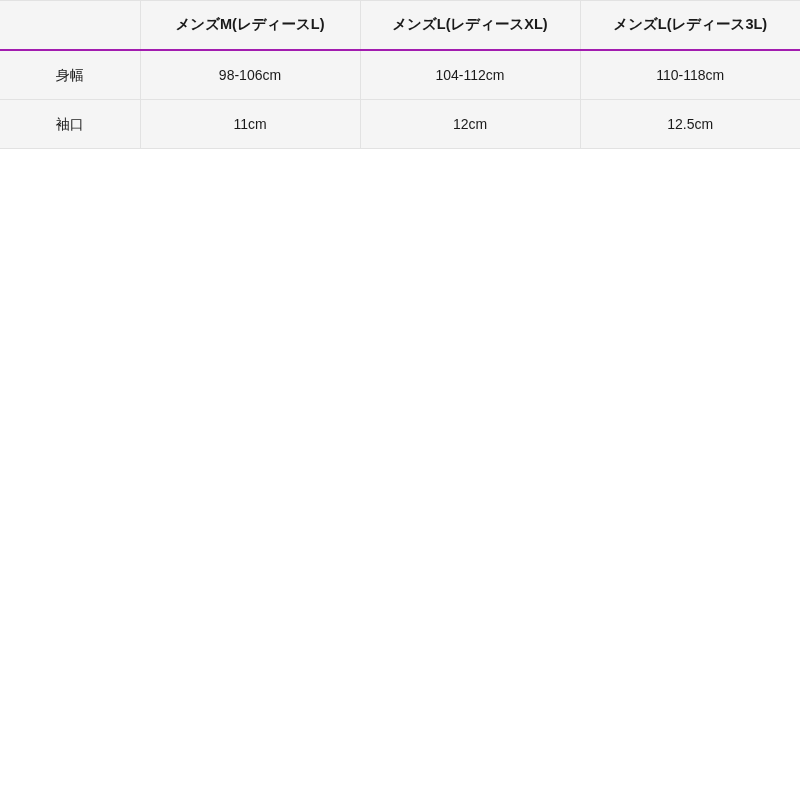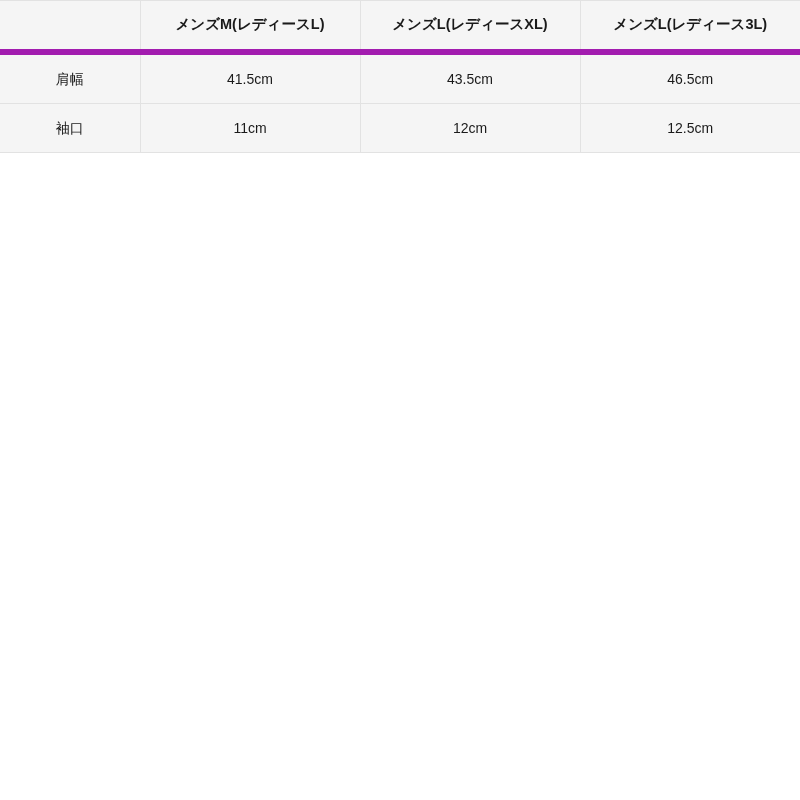--- a/index.html
+++ b/index.html
@@ -42,21 +42,21 @@
     background: #f5f5f5;
     color: #1a1a1a;
   }
   table.size-table th:last-child,
   table.size-table td:last-child {
     border-right: none;
   }
   table.size-table thead th {
     font-weight: bold;
     font-size: 14.5px;
-    border-bottom: 6px solid #a21caf;
+    border-bottom: 2px solid #a21caf;
   }
   table.size-table thead th.corner-cell {
     background: #f5f5f5;
   }
   table.size-table tbody th.row-label {
     font-weight: normal;
     font-size: 14px;
   }
   .filler {
     width: 800px;
@@ -77,24 +77,24 @@
     <thead>
       <tr>
         <th class="corner-cell"></th>
         <th>メンズM(レディースL)</th>
         <th>メンズL(レディースXL)</th>
         <th>メンズL(レディース3L)</th>
       </tr>
     </thead>
     <tbody>
       <tr>
-        <th class="row-label">肩幅</th>
-        <td>41.5cm</td>
-        <td>43.5cm</td>
-        <td>46.5cm</td>
+        <th class="row-label">身幅</th>
+        <td>98-106cm</td>
+        <td>104-112cm</td>
+        <td>110-118cm</td>
       </tr>
       <tr>
         <th class="row-label">袖口</th>
         <td>11cm</td>
         <td>12cm</td>
         <td>12.5cm</td>
       </tr>
     </tbody>
   </table>
   <div class="filler"></div>

